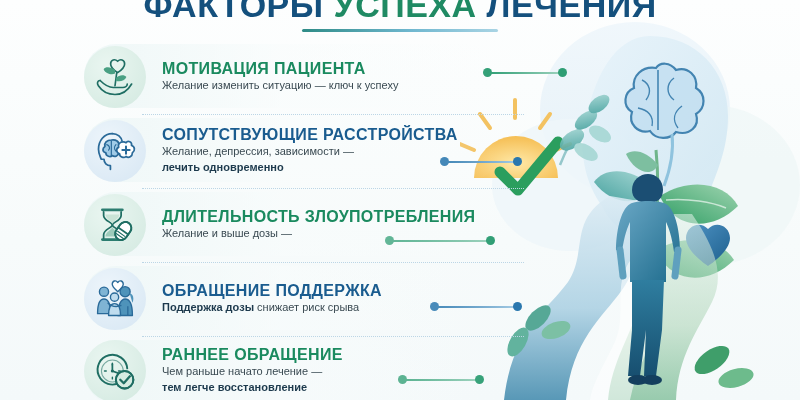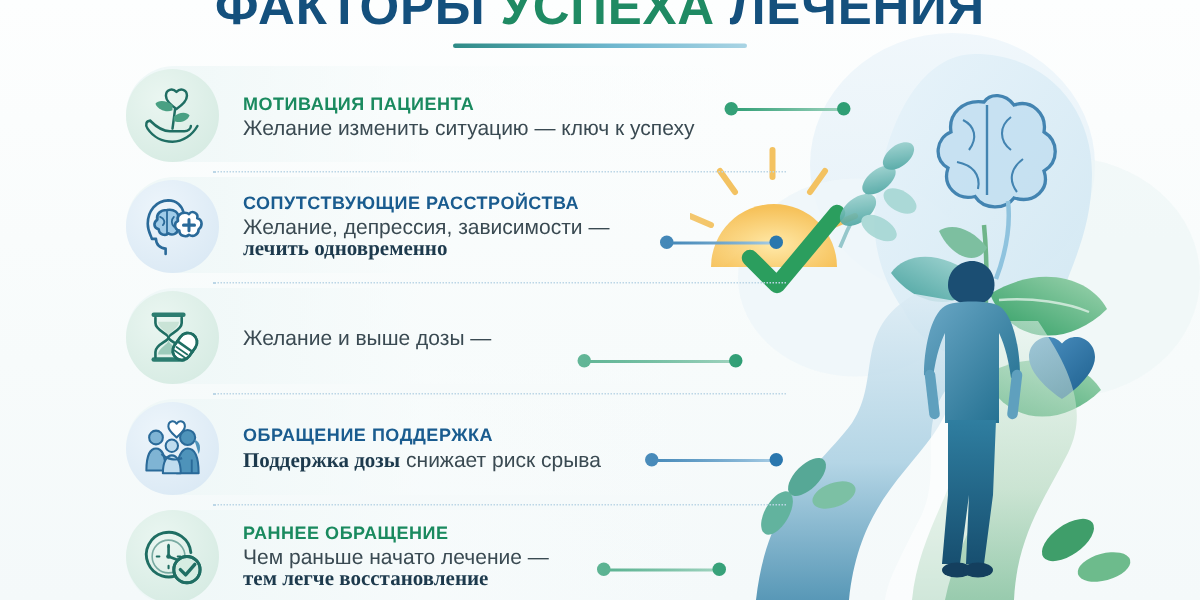--- a/index.html
+++ b/index.html
@@ -62,30 +62,30 @@
   .icon-wrap {
     position: relative; z-index: 2;
     width: 62px; height: 62px; flex: 0 0 62px;
     border-radius: 50%;
     display: flex; align-items: center; justify-content: center;
   }
   .icon-green { background: radial-gradient(circle at 38% 32%, #eaf6f1 0%, #d8ece4 75%, #cfe7de 100%); }
   .icon-blue  { background: radial-gradient(circle at 38% 32%, #edf5fb 0%, #dceaf5 75%, #d4e5f2 100%); }
   .txt { position: relative; z-index: 2; margin-left: 16px; }
   .head {
-    font-size: 12px; font-weight: bold; letter-spacing: 0.35px;
+    font-size: 16px; font-weight: bold; letter-spacing: 0.35px;
     line-height: 16px; white-space: nowrap;
   }
   .head.green { color: #1a8a5f; }
   .head.blue  { color: #1a5c8f; }
   .sub {
-    font-size: 14px; color: #3a4a52; line-height: 16px;
+    font-size: 11px; color: #3a4a52; line-height: 16px;
     margin-top: 0; white-space: nowrap;
   }
-  .sub .b { font-weight: bold; color: #1d3a4d; font-family: Liberation Serif, serif; }
+  .sub .b { font-weight: bold; color: #1d3a4d; }
   .sub .l2 { display: block; }
 
   
   .conn { position: absolute; z-index: 4; height: 10px; }
   .conn .bar { position: absolute; top: 4px; left: 5px; right: 5px; height: 2px; }
   .conn .dot { position: absolute; top: 0; width: 9px; height: 9px; border-radius: 50%; }
   .conn .dot.a { left: 0; }
   .conn .dot.b { right: 0; }
   .c-green .bar { background: linear-gradient(90deg,#2f9e74,#9dd2bd); }
   .c-green .dot { background: #2f9e74; }
@@ -306,20 +306,21 @@
             <g transform="rotate(35 34 30)">
               <rect x="27" y="20" width="14" height="22" rx="7" fill="#ffffff"></rect>
               <rect x="27" y="20" width="14" height="22" rx="7"></rect>
               <path d="M27 31 L41 31"></path>
               <path d="M29 35 L39 35 M29 38 L39 38" stroke-width="1.3"></path>
             </g>
           </g>
         </svg>
       </div>
       <div class="txt">
+        <div class="head green">ДЛИТЕЛЬНОСТЬ ЗЛОУПОТРЕБЛЕНИЯ</div>
         <div class="sub">
           <span>Желание и выше дозы —</span>
         </div>
       </div>
     </div>
 
     <div class="row">
       <div class="row-bg"></div>
       <div class="icon-wrap icon-blue">
         <svg width="44" height="44" viewBox="0 0 48 48">

